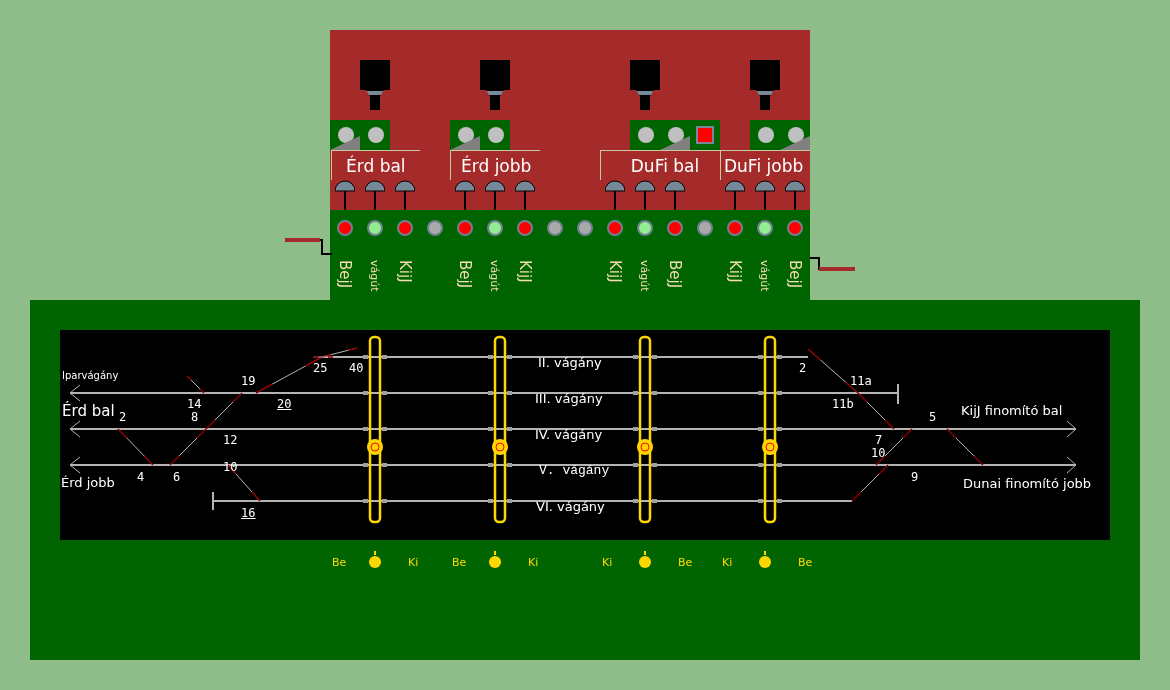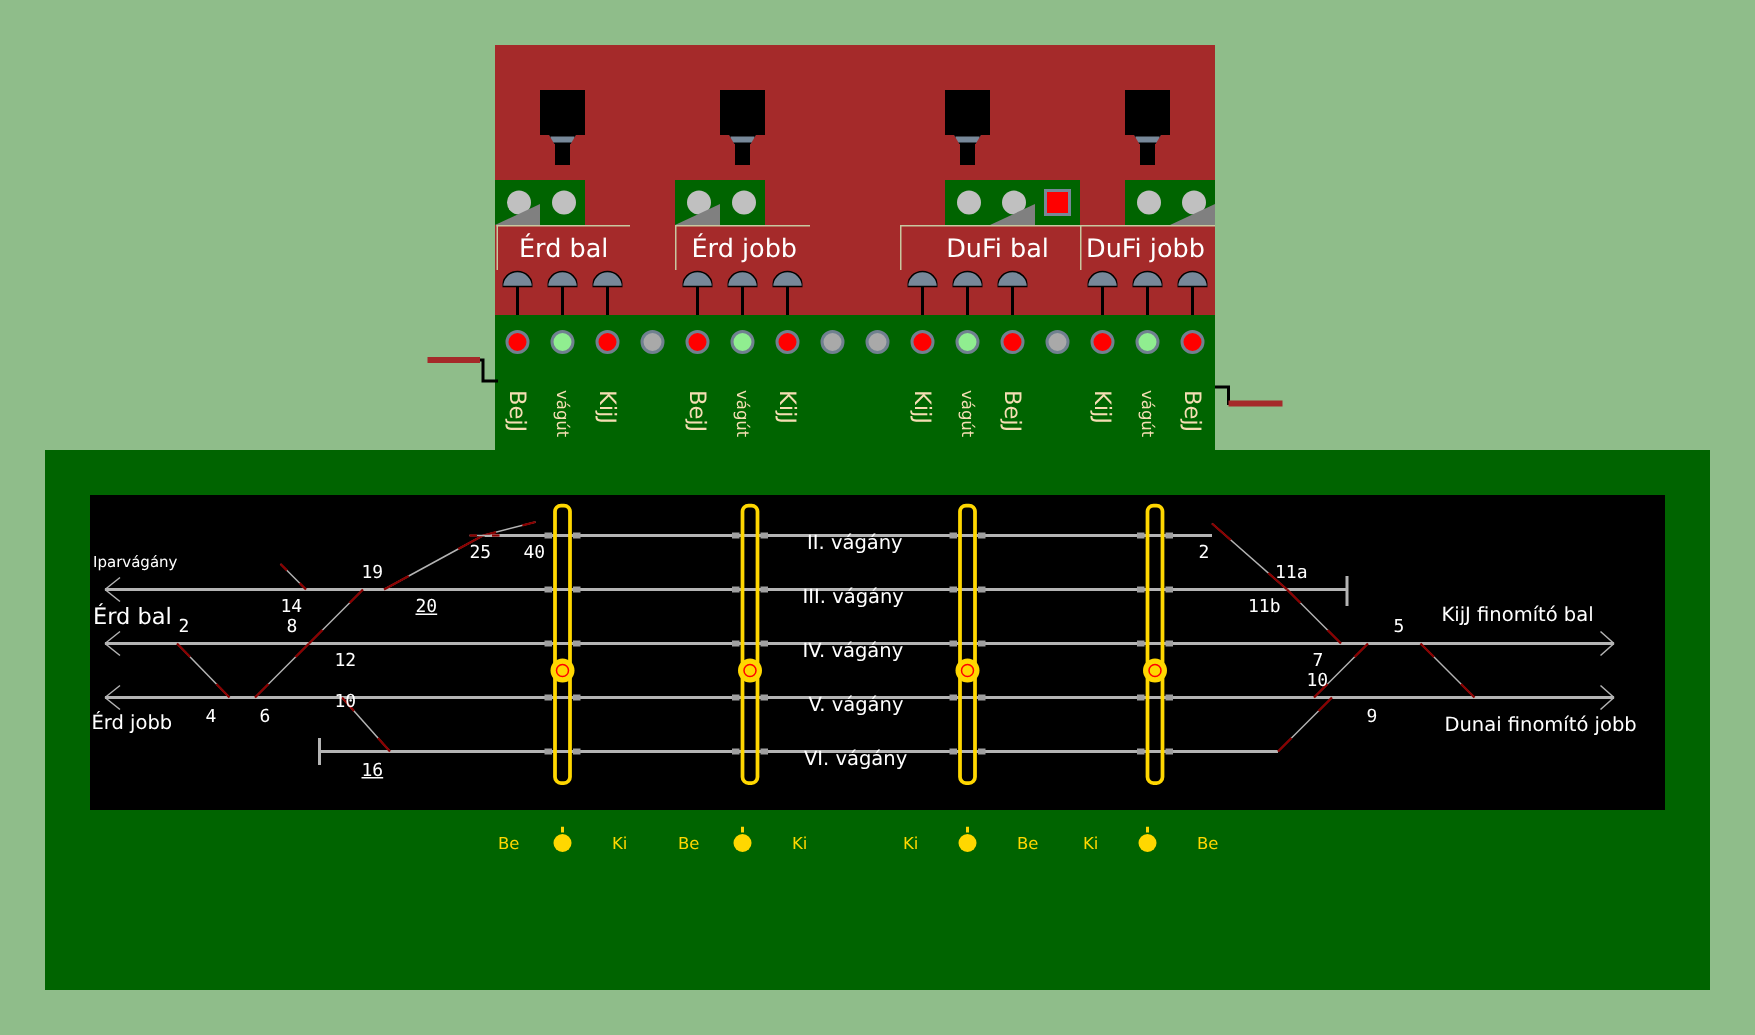--- a/index.html
+++ b/index.html
@@ -298,21 +298,21 @@
         <rect x="765" y="337" width="10" height="185" rx="4" fill="none" stroke="#ffd700" stroke-width="2.5"></rect>
         <circle cx="770" cy="447" r="8" fill="#ffd700"></circle>
         <circle cx="770" cy="447" r="4" fill="none" stroke="#ff0000" stroke-width="1"></circle>
       </g>
     </g>
 </svg>
 
 <div class="abs tracktxt" style="left:538px;top:355px;">II. vágány</div>
 <div class="abs tracktxt" style="left:535px;top:391px;">III. vágány</div>
 <div class="abs tracktxt" style="left:535px;top:427px;">IV. vágány</div>
-<div class="abs tracktxt" style="left:539px;top:463px;">V. vágány</div>
+<div class="abs tracktxt" style="left:539px;top:463px;font-family:Liberation Mono, monospace;">V. vágány</div>
 <div class="abs tracktxt" style="left:536px;top:499px;">VI. vágány</div>
 
 <div class="abs" style="left:62px;top:370px;color:#fff;font-size:10px;">Iparvágány</div>
 <div class="abs" style="left:62px;top:402px;color:#fff;font-size:15px;">Érd bal</div>
 <div class="abs" style="left:61px;top:475px;color:#fff;font-size:13px;">Érd jobb</div>
 <div class="abs" style="left:961px;top:403px;color:#fff;font-size:13px;">KijJ finomító bal</div>
 <div class="abs" style="left:963px;top:476px;color:#fff;font-size:13px;">Dunai finomító jobb</div>
 
 <div class="abs num" style="left:119px;top:410px;">2</div>
 <div class="abs num" style="left:137px;top:470px;">4</div>

